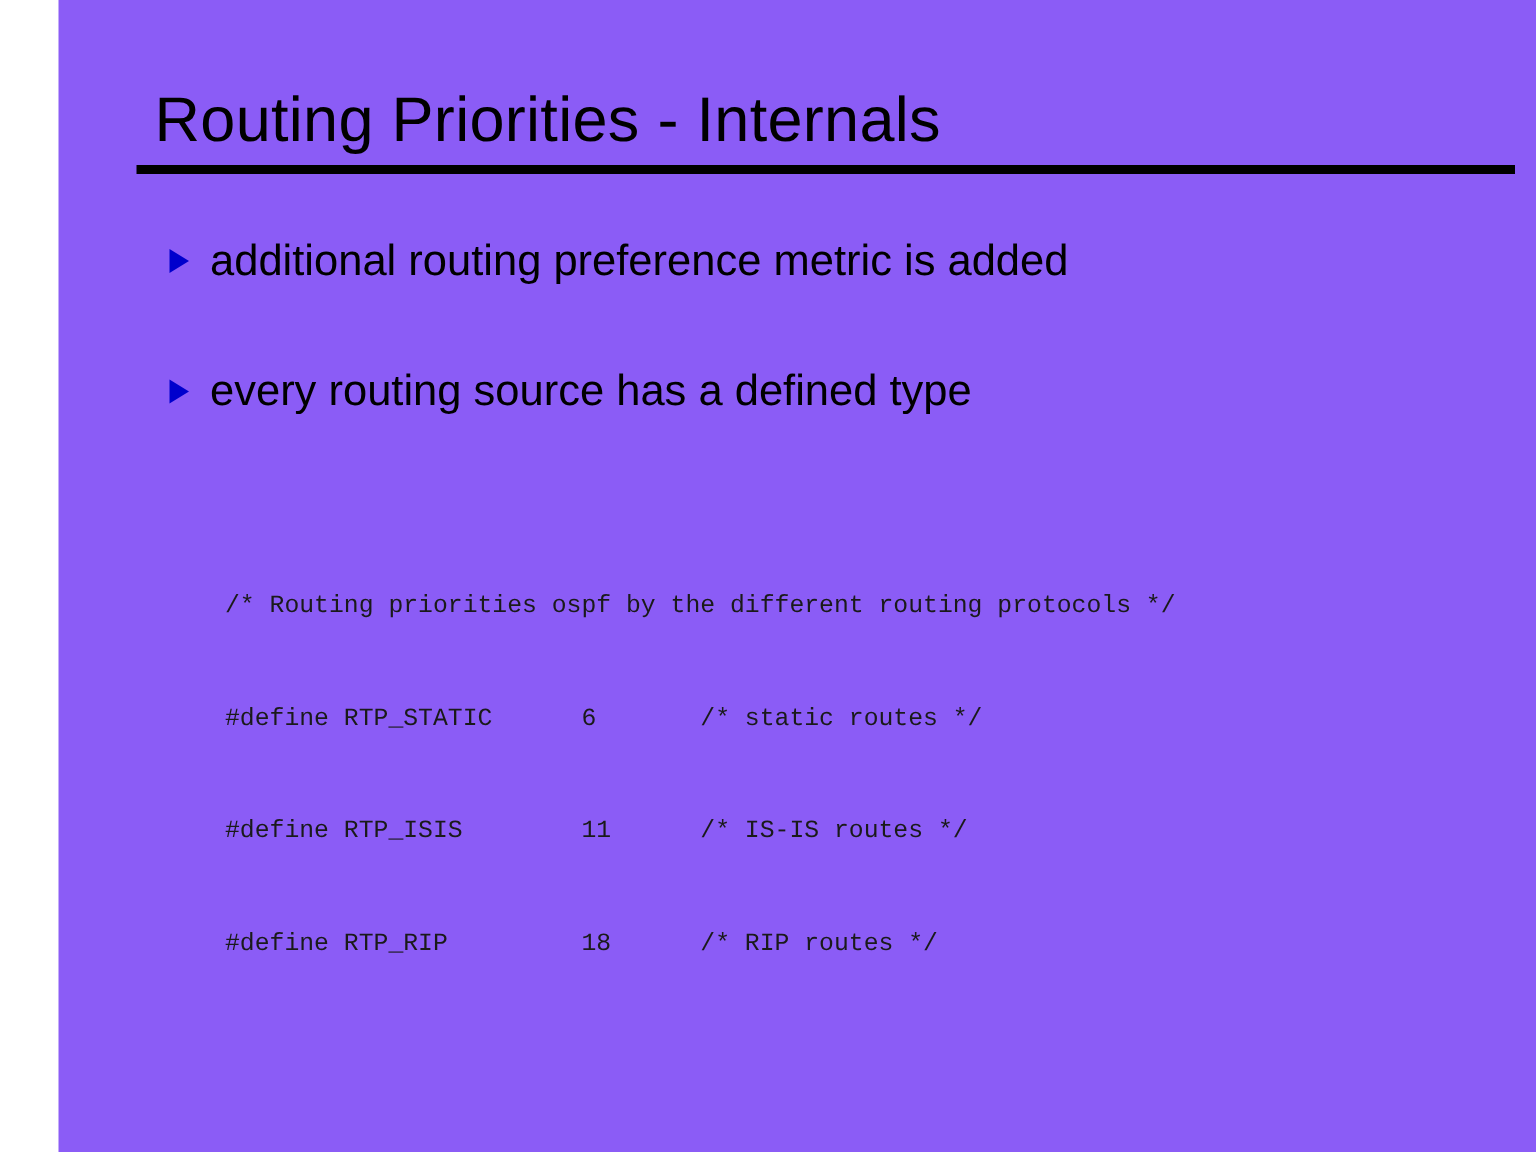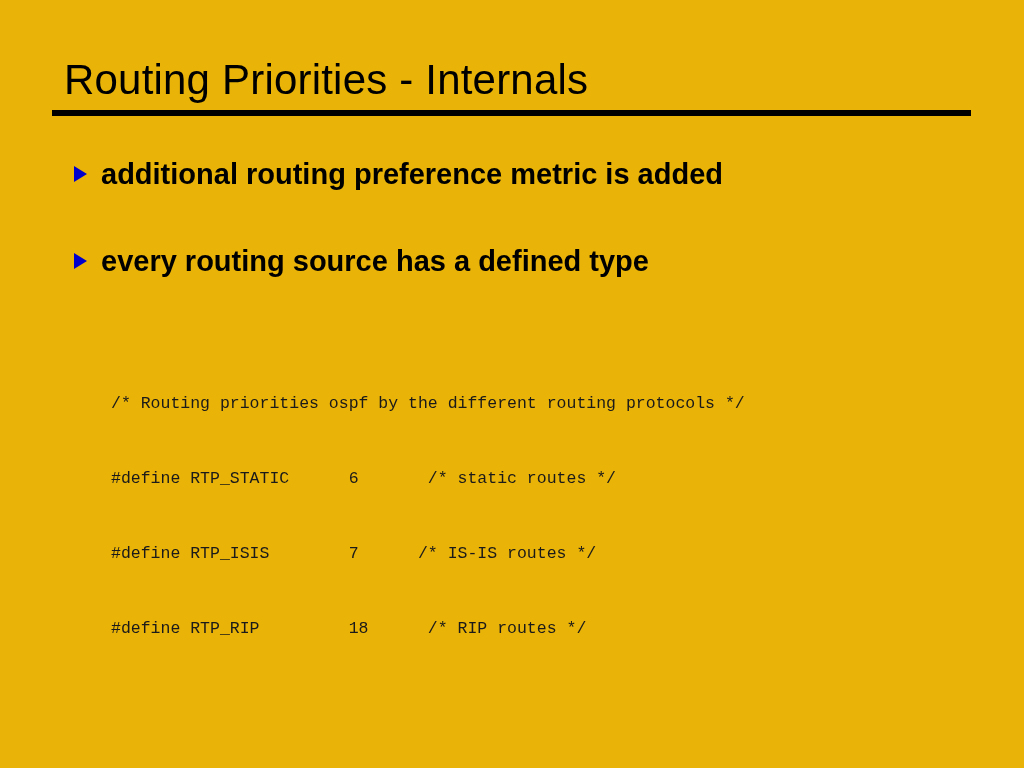--- a/index.html
+++ b/index.html
@@ -11,21 +11,22 @@
     height: 768px;
     background: #ffffff;
     font-family: "Liberation Sans", sans-serif;
     overflow: hidden;
     position: relative;
   }
 
   .slide {
     position: absolute;
     inset: 0;
-    background: #eab308;
+    background: #8b5cf6;
+    margin-left: 39px;
   }
 
   
   .slide-title {
     position: absolute;
     left: 64px;
     top: 55px;
     font-size: 42px;
     line-height: 50px;
     font-weight: 400;
@@ -74,21 +75,21 @@
     height: 0;
     border-top: 8px solid transparent;
     border-bottom: 8px solid transparent;
     border-left: 13px solid #0000cd;
   }
 
   .bullet-text {
     font-size: 29px;
     line-height: 40px;
     color: #000000;
-    font-weight: 700;
+    font-weight: 400;
     white-space: nowrap;
   }
 
   
   .code-block {
     position: absolute;
     left: 111px;
     top: 341px;
     font-family: "Liberation Mono", "DejaVu Sans Mono", monospace;
     font-size: 16.5px;
@@ -121,20 +122,20 @@
     <div class="bullet-item">
       <span class="bullet-marker"></span>
       <span class="bullet-text">every routing source has a defined type</span>
     </div>
 
   </div>
 
   <div class="code-block">
     <div class="code-line">/* Routing priorities ospf by the different routing protocols */</div>
     <div class="code-line">#define RTP_STATIC      6       /* static routes */</div>
-    <div class="code-line">#define RTP_ISIS        7      /* IS-IS routes */</div>
+    <div class="code-line">#define RTP_ISIS        11      /* IS-IS routes */</div>
     <div class="code-line">#define RTP_RIP         18      /* RIP routes */</div>
     
     
     
   </div>
 
 </div>
 
 </body></html>

